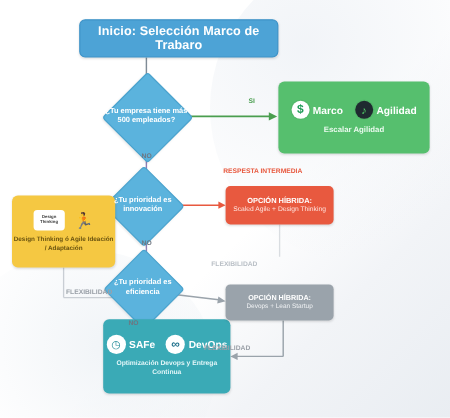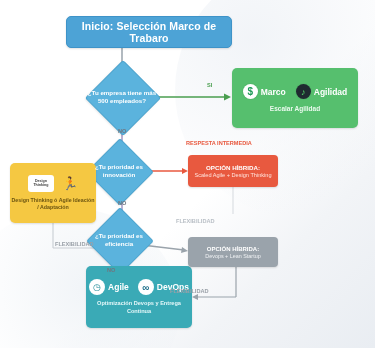--- a/index.html
+++ b/index.html
@@ -389,21 +389,21 @@
       </div>
       <div class="runner">🏃</div>
     </div>
     <div class="yellow-caption">Design Thinking ó Agile Ideación / Adaptación</div>
   </div>
 
   <div class="node teal-box">
     <div class="logo-row">
       <div class="logo-chip">
         <div class="lean-circle">◷</div>
-        <div class="logo-text">Agile</div>
+        <div class="logo-text">SAFe</div>
       </div>
       <div class="logo-chip">
         <div class="devops-inf">∞</div>
         <div class="logo-text">DevOps</div>
       </div>
     </div>
     <div class="teal-caption">Optimización Devops y Entrega Continua</div>
   </div>
 
   <div class="node red-box">

